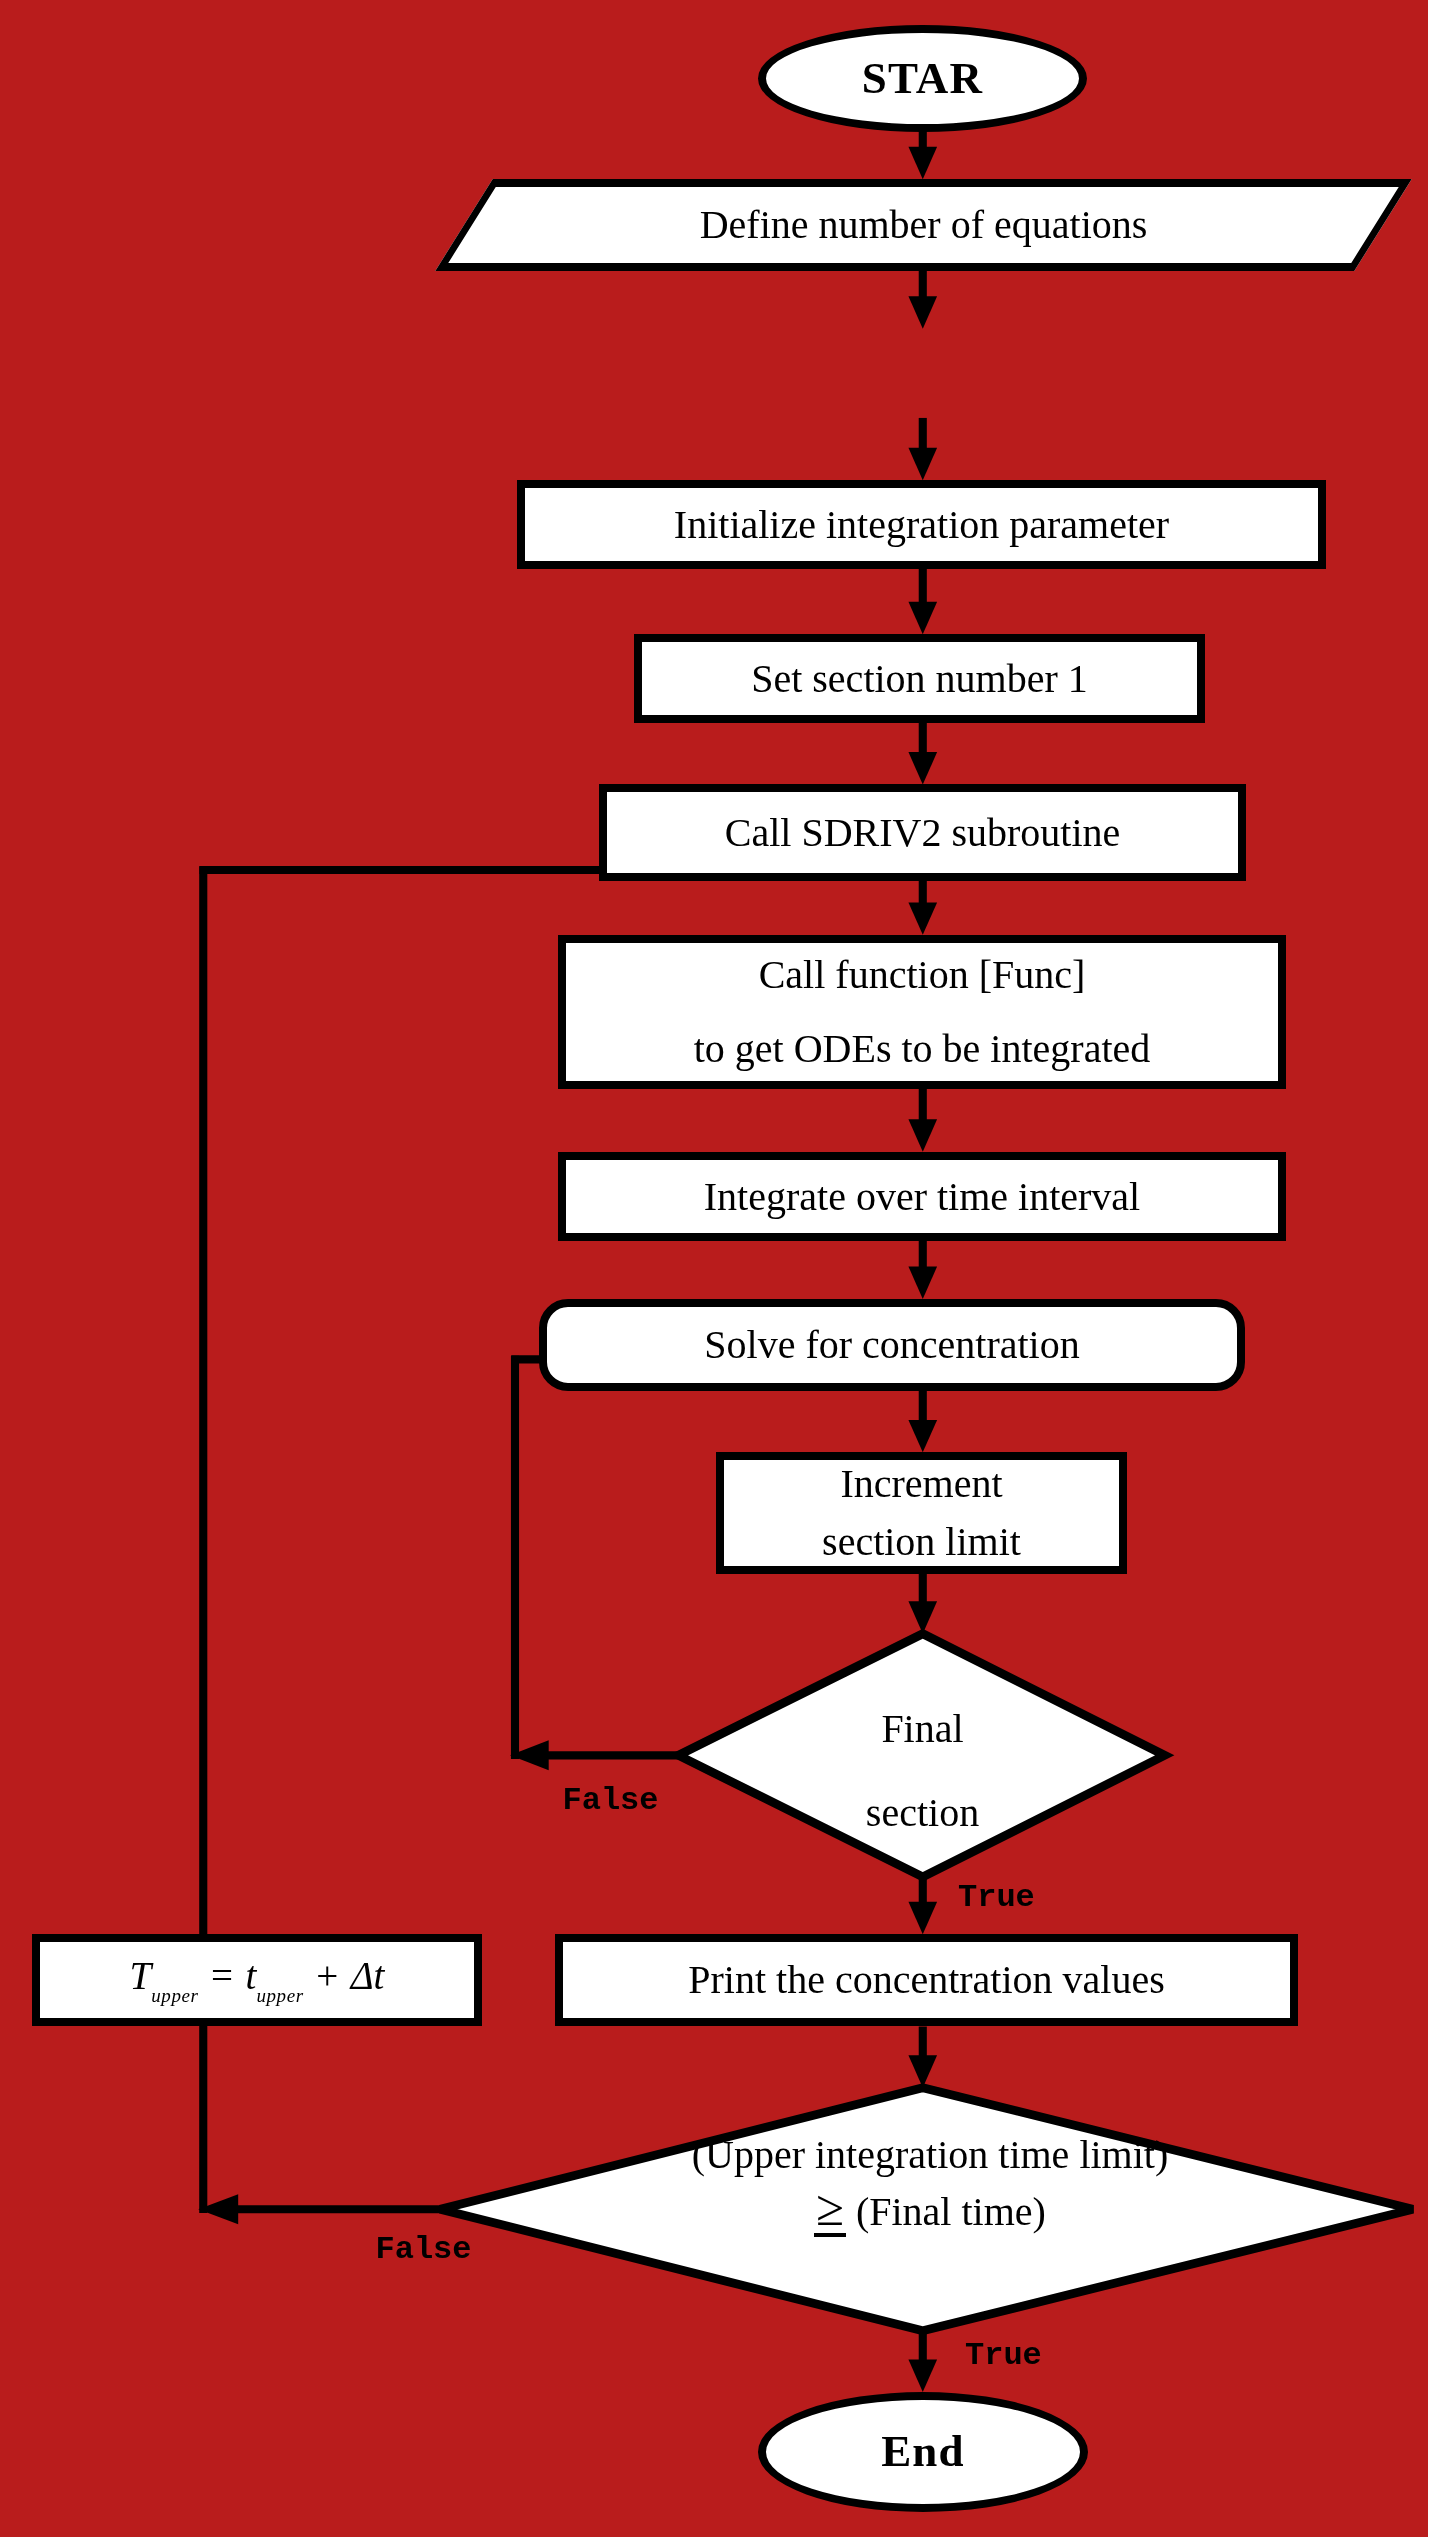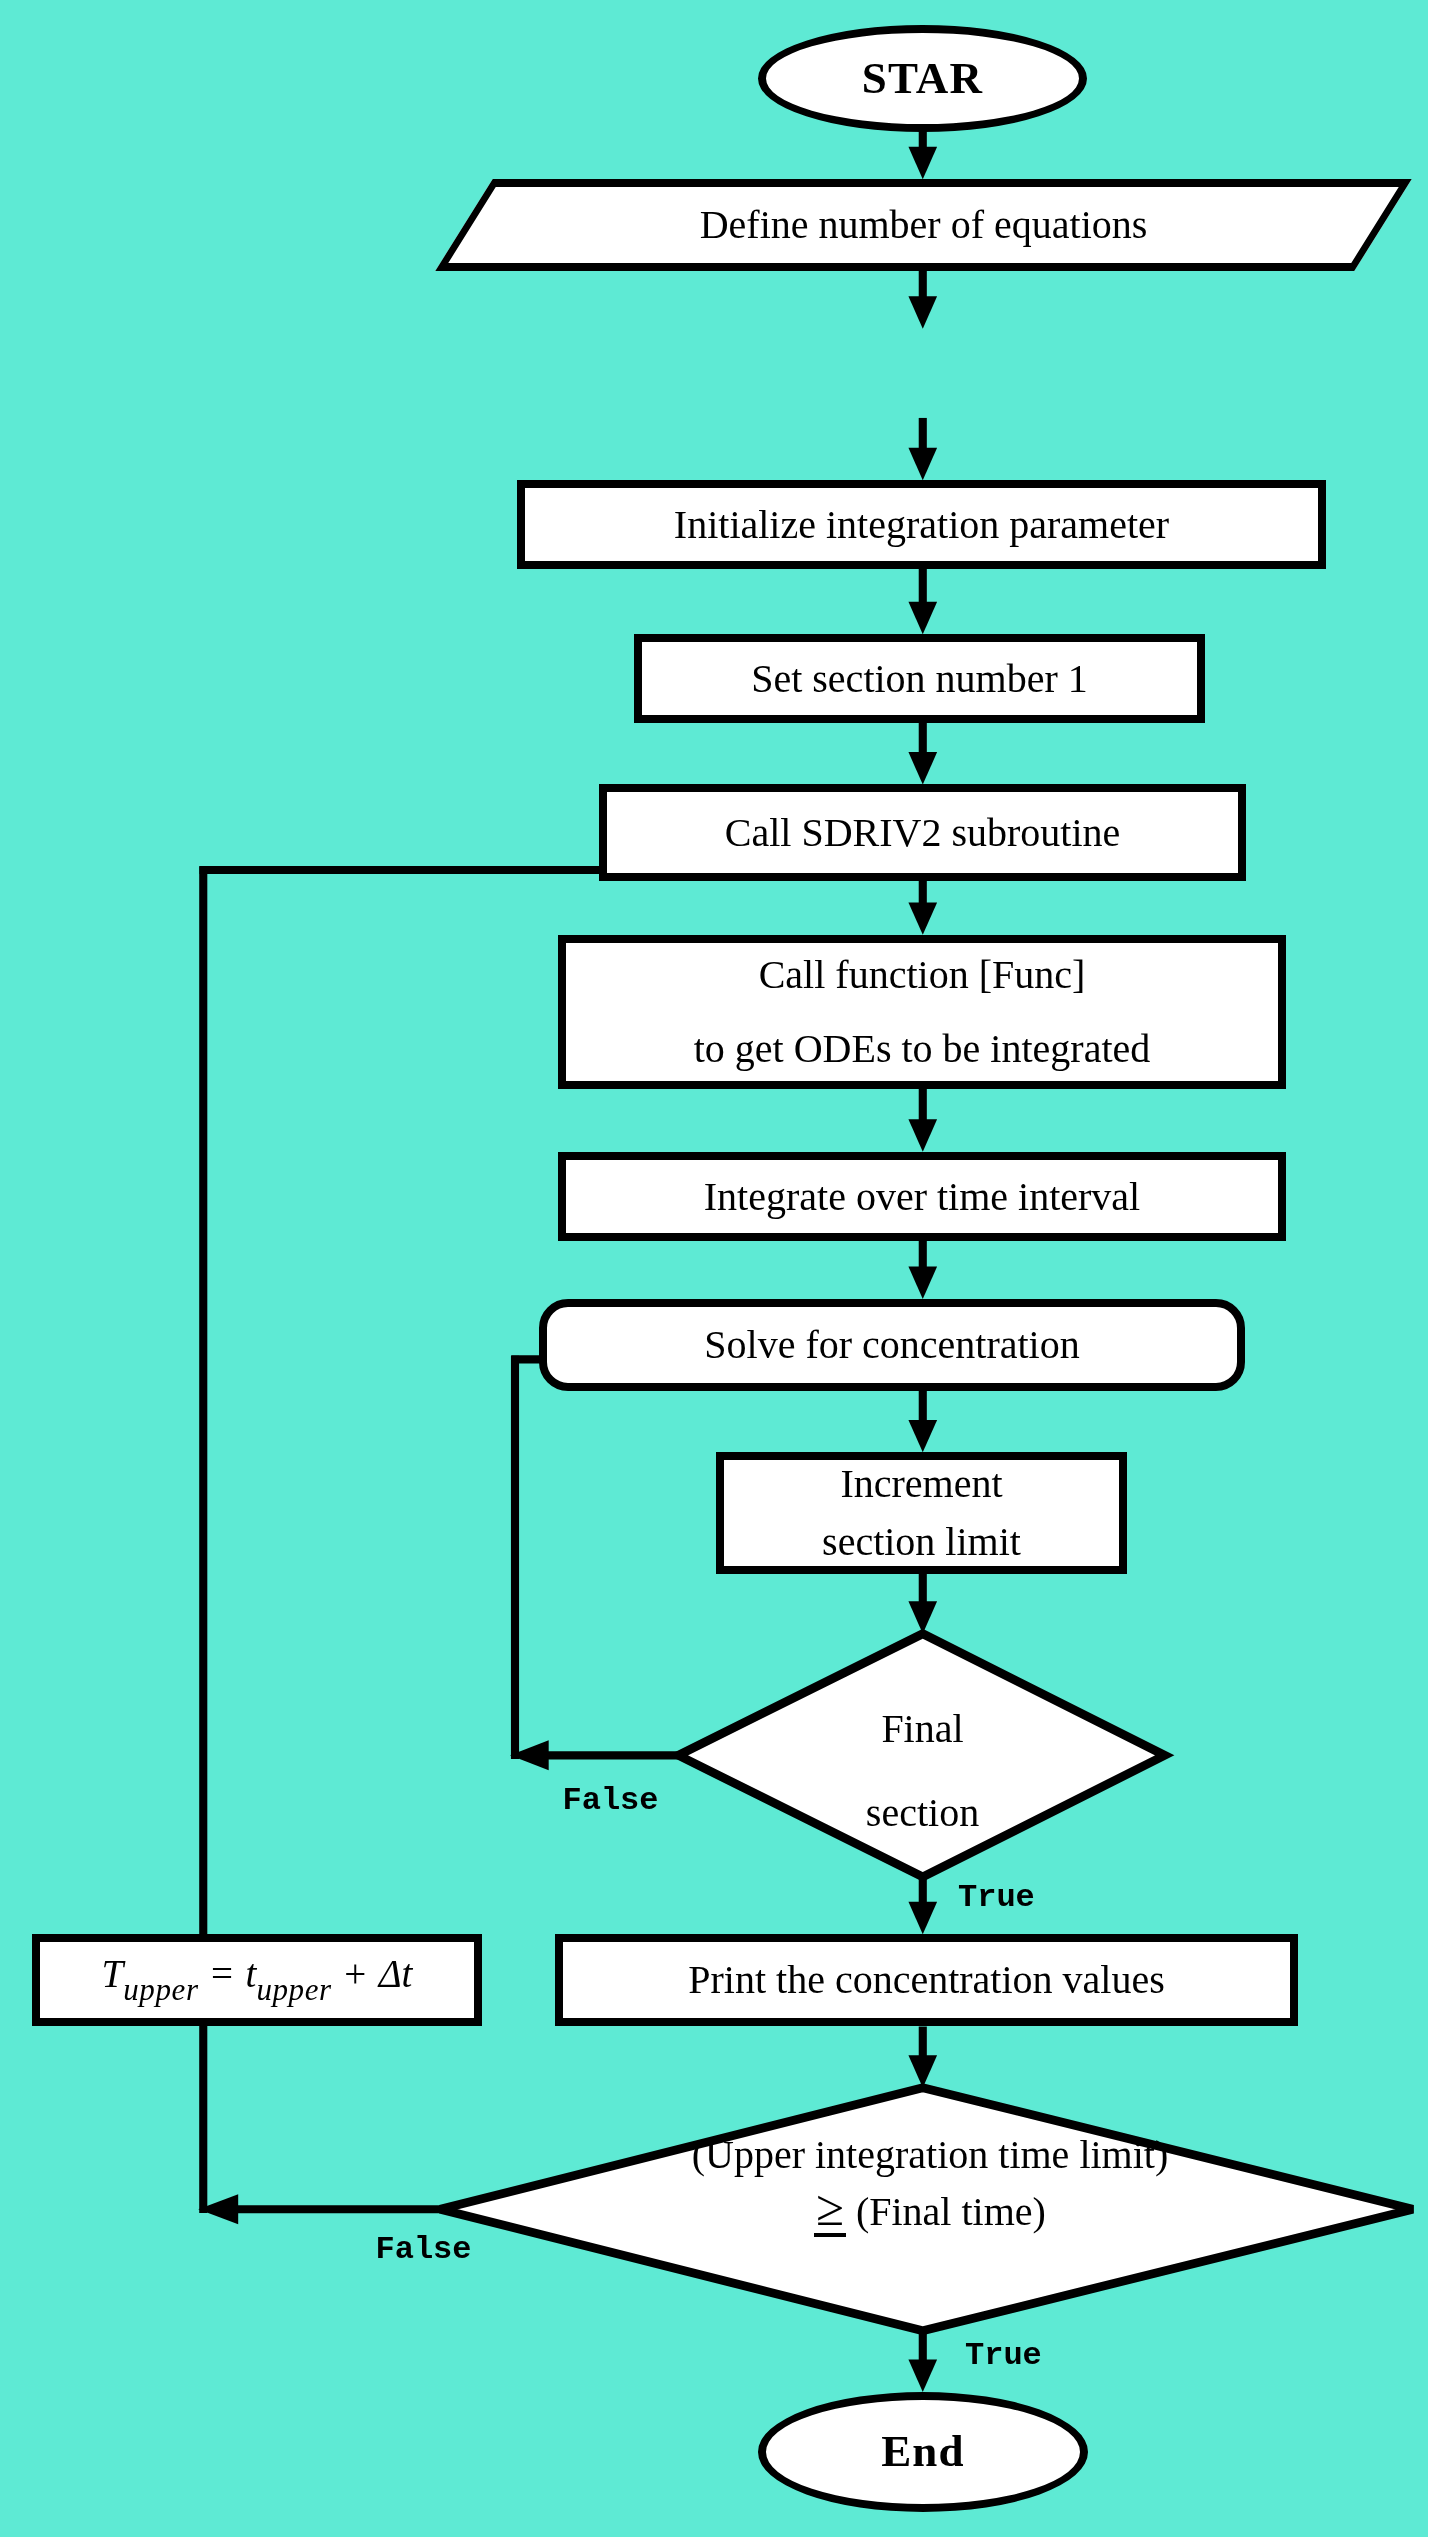--- a/index.html
+++ b/index.html
@@ -1,37 +1,37 @@
 <!DOCTYPE html>
 <html style="font-size:10px"><head>
 <meta charset="utf-8">
 <style>
   html,body{margin:0;padding:0;background:#ffffff;}
   #canvas{
-    position:relative;width:1428px;height:2538px;background:#5eead4;overflow:hidden;
+    position:relative;width:1428px;height:2538px;background:#b91c1c;overflow:hidden;
     font-family:"Liberation Serif","DejaVu Serif",serif;color:#000;
   }
   #wires{position:absolute;left:0;top:0;width:1449px;height:2538px;z-index:1;}
   .node{
     position:absolute;box-sizing:border-box;background:#ffffff;border:8px solid #000;
     display:flex;align-items:center;justify-content:center;text-align:center;
     font-size:40px;line-height:1.15;z-index:2;
   }
   .oval{border-radius:50%;border-width:8.7px;font-weight:bold;font-size:45px;letter-spacing:1.2px;}
   .twoline{flex-direction:column;}
   .skewed{transform:skewX(-32deg);}
   .unskew{transform:skewX(32deg);width:100%;text-align:center;}
   .dlabel{
     position:absolute;z-index:3;text-align:center;font-size:40px;line-height:1.0;
   }
   .edge-label{
     position:absolute;z-index:3;font-weight:bold;font-size:32px;white-space:nowrap;font-family:Liberation Mono, monospace;
   }
   .formula{font-style:italic;font-size:39px;}
-  .formula .sub{font-size:31px;font-style:italic;vertical-align:-12.5px;letter-spacing:0.6px;}
+  .formula .sub{font-size:19px;font-style:italic;vertical-align:-12.5px;letter-spacing:0.6px;}
   .formula .op{margin:0 12.5px;font-style:normal;}
   .geq{
     display:inline-block;font-size:51px;line-height:0.9;border-bottom:4.4px solid #000;
     padding:0 1.9px 1.2px 1.9px;margin-right:10px;font-style:normal;
   }
   .line1-spaced{margin-bottom:11.2px;}
   .func-lines{line-height:1.85;text-align:center;}
   .inc-lines{line-height:1.45;}
 </style>
 </head>

